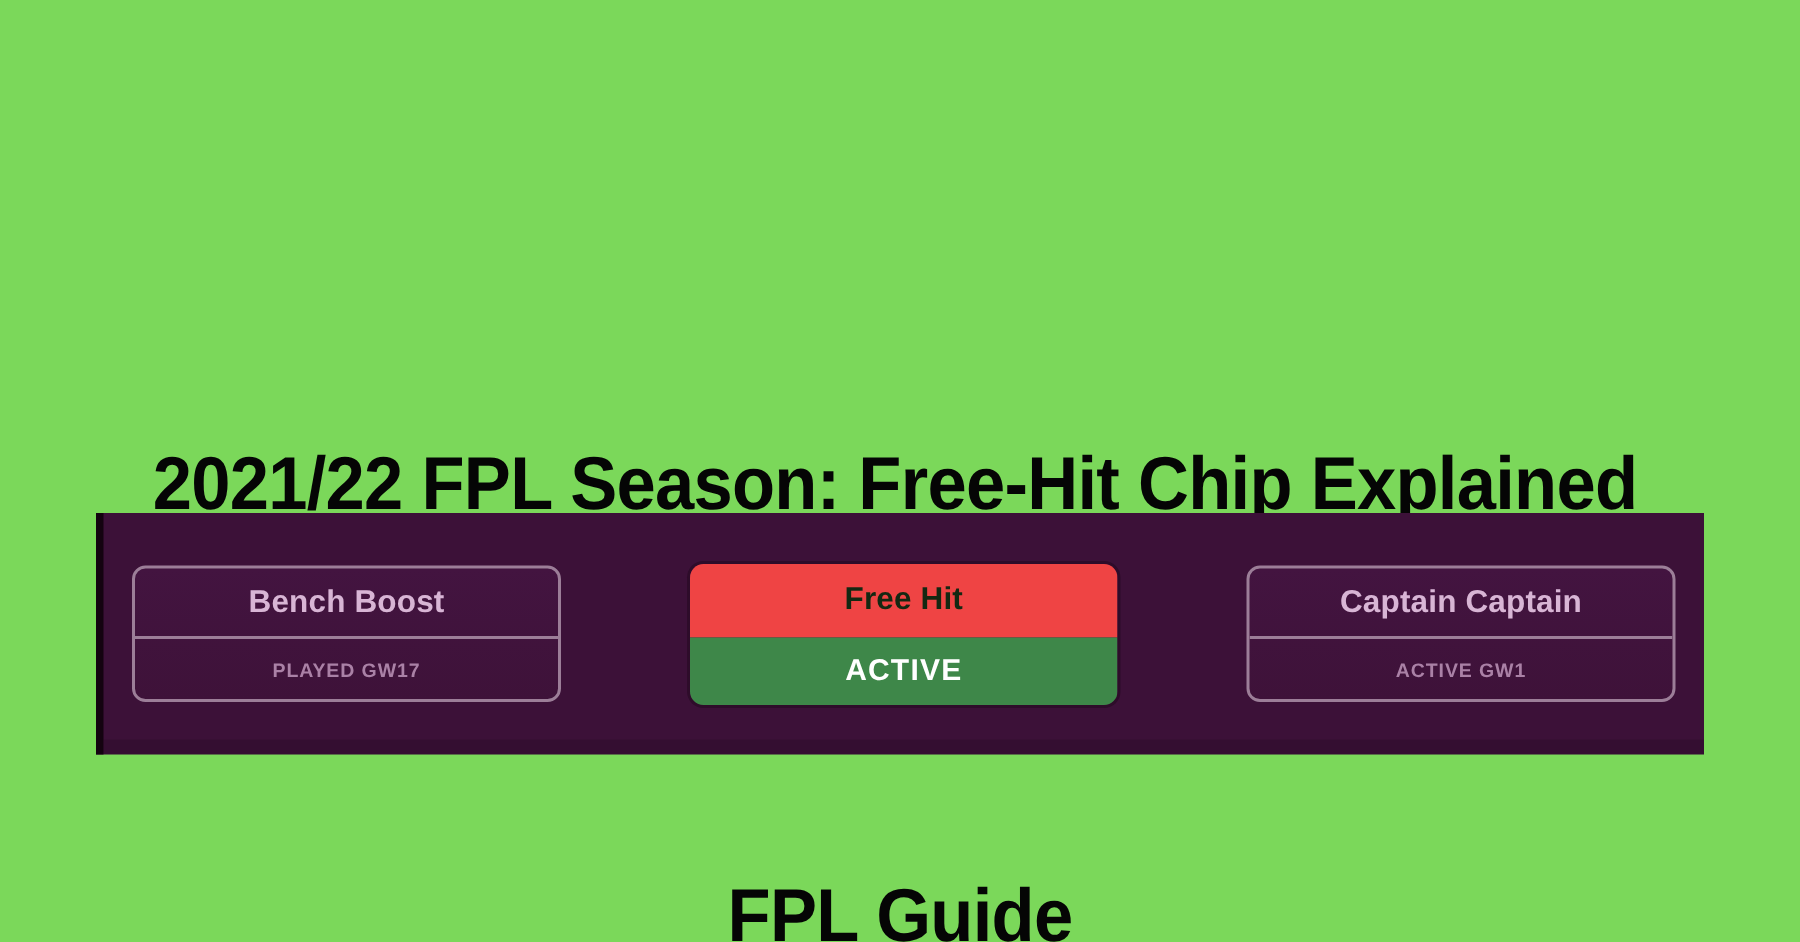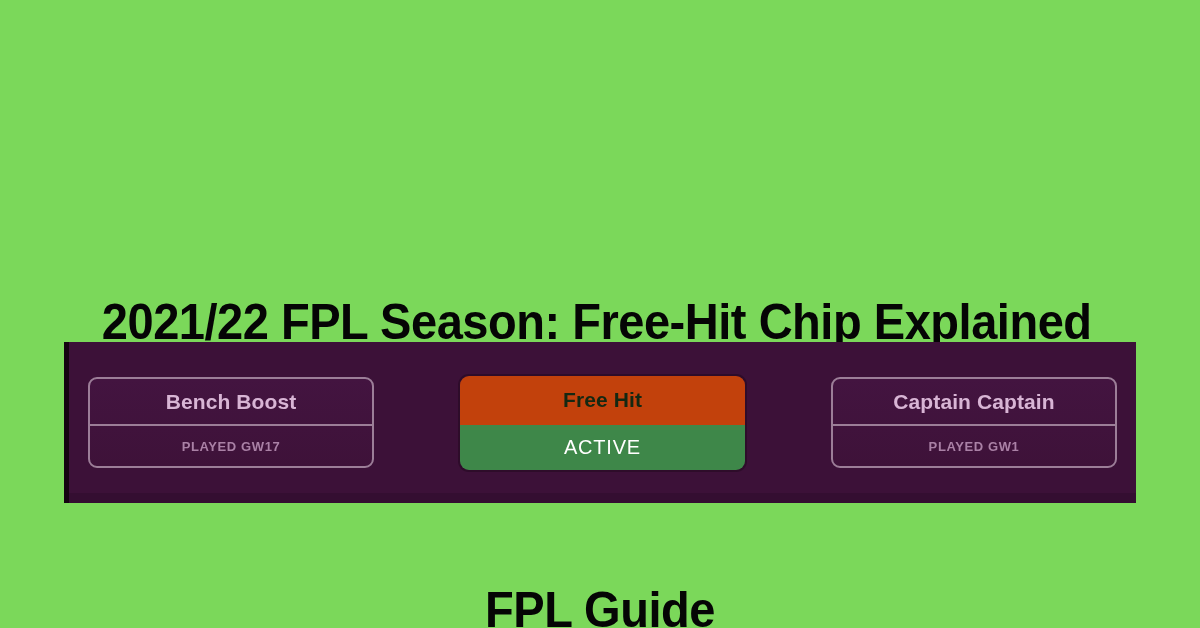--- a/index.html
+++ b/index.html
@@ -126,36 +126,36 @@
     width: 285px;
     height: 94px;
     border: none;
     box-shadow: 0 0 0 2px rgba(20,3,16,0.35);
   }
   .chip.active .chip-name {
     flex: 0 0 49px;
     display: flex;
     align-items: center;
     justify-content: center;
-    background: #c2410c;
+    background: #ef4444;
     color: #142812;
     font-size: 21px;
     font-weight: bold;
     letter-spacing: 0.1px;
     text-align: center;
   }
   .chip.active .chip-status {
     flex: 1 1 auto;
     display: flex;
     align-items: center;
     justify-content: center;
     background: #3E8749;
     color: #FFFFFF;
     font-size: 20px;
-    font-weight: normal;
+    font-weight: bold;
     letter-spacing: 0.8px;
   }
 </style>
 </head>
 <body>
 
 <div class="canvas">
 
   <div class="title-block">
     <span class="title-line line-1">2021/22 FPL Season: Free-Hit Chip Explained |</span>
@@ -170,19 +170,19 @@
         <div class="chip-status">PLAYED GW17</div>
       </div>
 
       <div class="chip active">
         <div class="chip-name">Free Hit</div>
         <div class="chip-status">ACTIVE</div>
       </div>
 
       <div class="chip inactive">
         <div class="chip-name">Captain Captain</div>
-        <div class="chip-status">PLAYED GW1</div>
+        <div class="chip-status">ACTIVE GW1</div>
       </div>
 
     </div>
   </div>
 
 </div>
 
 </body></html>

